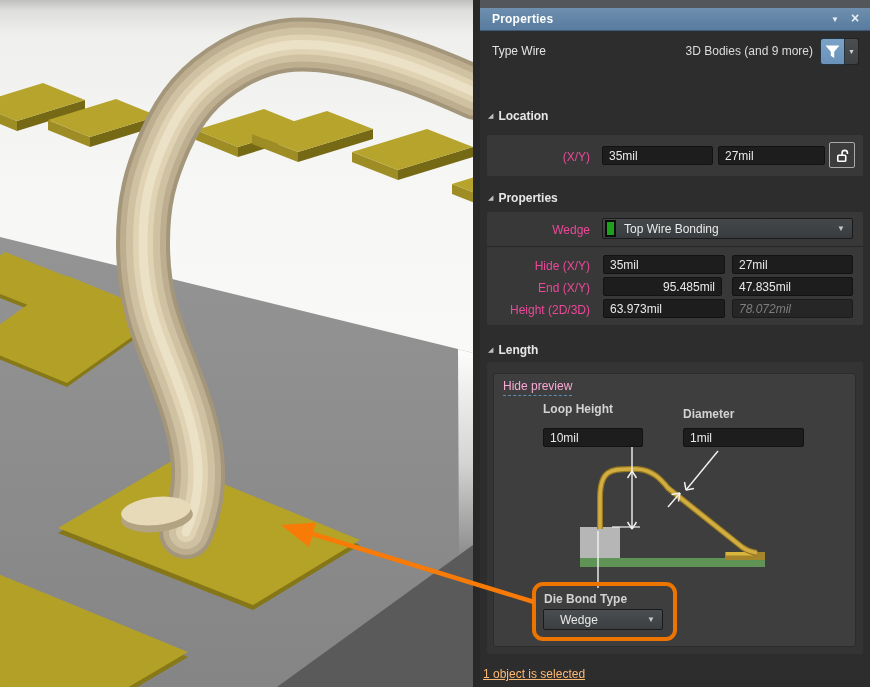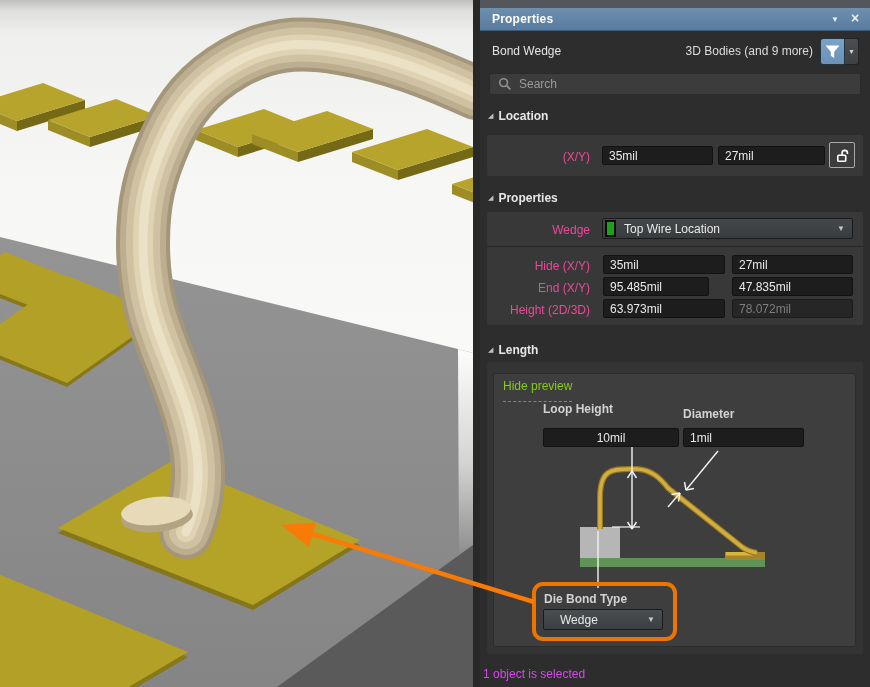--- a/index.html
+++ b/index.html
@@ -47,46 +47,46 @@
 
   .sec-header { left:8px; height:15px; color:#e6e6e6; font-weight:bold; font-size:12px; }
   .sec-marker { display:inline-block; font-size:7px; color:#c0c0c0; margin-right:5px;
                 vertical-align:2px; font-weight:normal; }
   .box { left:7px; width:376px; background:#383838; border-radius:2px; }
 
   .lbl { color:#ec4899; text-align:right; left:0; width:110px; }
   .inp { position:absolute; height:19px; background:#1d1d1d; border:1px solid #121212;
          border-radius:2px; color:#e9e9e9; font-size:12px; font-family:inherit;
          padding:8px 6px; outline:none; }
-  .inp.dis { background:#262626; color:#7e7e7e; border-color:#1b1b1b; }
+  .inp.dis { background:#262626; color:#7e7e7e; border-color:#1b1b1b;font-style:italic; }
 
   .sel { position:absolute; background:linear-gradient(#45484a,#393c3e);
          border:1px solid #1a1a1a; border-radius:2px; display:flex; align-items:center;
          color:#e9e9e9; cursor:default; }
   .sel .sel-caret { position:absolute; right:7px; font-size:8px; color:#c6c6c6; }
   .chip-wrap { width:11px; height:17px; background:#0c0c0c; margin-left:2px;
                display:flex; align-items:center; justify-content:center; }
   .chip { width:7px; height:13px; }
 
   #lock-btn { left:349px; top:142px; width:26px; height:26px; background:#3c3c3c;
               border:1px solid #a9a9a9; border-radius:2px; display:flex;
               align-items:center; justify-content:center; }
 
   .divider { left:7px; width:376px; height:1px; background:#272727; }
 
   #profile-outer { top:362px; height:292px; background:#343434; }
   #profile-inner { left:13px; top:373px; width:363px; height:274px; background:#3e3e3e;
                    border:1px solid #2c2c2c; border-radius:3px; }
-  #hide-preview { left:23px; top:379px; color:#84cc16; border-bottom:1px dashed #5d8cb4;
-                  padding-bottom:8px; cursor:pointer; }
+  #hide-preview { left:23px; top:379px; color:#f9a8d4; border-bottom:1px dashed #5d8cb4;
+                  padding-bottom:2px; cursor:pointer; }
   .mini-lbl { color:#d2d2d2;font-weight:bold; }
 
   #orange-box { left:52px; top:582px; width:145px; height:59px; border:4px solid #ee7400;
                 border-radius:11px; background:transparent; }
-  #status-text { left:3px; top:667px; color:#d946ef; }
+  #status-text { left:3px; top:667px; color:#fdba74;text-decoration:underline; }
 
   #arrow-overlay { position:absolute; left:0; top:0; width:870px; height:687px;
                    pointer-events:none; z-index:40; }
   #diagram-svg { position:absolute; left:0; top:447px; pointer-events:none; }
 </style>
 </head>
 <body>
 
 <div id="stage">
 
@@ -202,39 +202,32 @@
 
   <div id="panel">
     <div id="panel-top-strip" class="abs"></div>
 
     <div id="titlebar" class="abs">
       <span class="title">Properties</span>
       <span id="tb-caret" class="tb-icon">▼</span>
       <span id="tb-close" class="tb-icon">×</span>
     </div>
 
-    <div id="obj-type" class="abs">Bond Wedge</div>
+    <div id="obj-type" class="abs">Type Wire</div>
     <div id="scope-text" class="abs">3D Bodies (and 9 more)</div>
 
     <div id="filter-btn" class="abs">
       <svg width="15" height="14" viewBox="0 0 14 13">
         <path d="M0.5,0.5 H13.5 L8.6,6.3 V12.2 L5.4,10 V6.3 Z" fill="#ffffff"></path>
       </svg>
     </div>
     <div id="filter-caret-btn" class="abs">
       <span>▼</span>
     </div>
 
-    <div id="search-box" class="abs">
-      <svg width="14" height="14" viewBox="0 0 14 14">
-        <circle cx="5.6" cy="5.6" r="3.9" fill="none" stroke="#909090" stroke-width="1.6"></circle>
-        <line x1="8.7" y1="8.7" x2="12.3" y2="12.3" stroke="#909090" stroke-width="1.8"></line>
-      </svg>
-      <input id="search-input" type="text" placeholder="Search" style="">
-    </div>
 
     <div class="abs sec-header" style="top:109px">
       <span class="sec-marker">◢</span><span>Location</span>
     </div>
     <div class="abs box" style="top:135px; height:41px"></div>
     <div class="abs lbl" style="top:150px">(X/Y)</div>
     <input class="inp abs" style="left: 122px; top: 146px; width: 111px;" readonly="" value="35mil">
     <input class="inp abs" style="left: 238px; top: 146px; width: 107px;" readonly="" value="27mil">
     <div id="lock-btn" class="abs">
       <svg width="15" height="15" viewBox="0 0 14 14">
@@ -245,46 +238,46 @@
 
     <div class="abs sec-header" style="top:191px">
       <span class="sec-marker">◢</span><span>Properties</span>
     </div>
     <div class="abs box" style="top:212px; height:113px"></div>
     <div class="abs lbl" style="top:223px">Wedge</div>
     <div class="sel" style="left:122px; top:218px; width:251px; height:21px">
       <span class="chip-wrap">
           <span class="chip" style="background:#1da11d"></span>
         </span>
-      <span style="margin-left:8px">Top Wire Location</span>
+      <span style="margin-left:8px">Top Wire Bonding</span>
       <span class="sel-caret">▼</span>
     </div>
     <div class="abs divider" style="top:246px"></div>
 
     <div class="abs lbl" style="top:259px">Hide (X/Y)</div>
     <input class="inp abs" style="left: 123px; top: 255px; width: 122px;" readonly="" value="35mil">
     <input class="inp abs" style="left: 252px; top: 255px; width: 121px;" readonly="" value="27mil">
 
     <div class="abs lbl" style="top:281px">End (X/Y)</div>
-    <input class="inp abs" style="left: 123px; top: 277px; width: 106px;" readonly="" value="95.485mil">
+    <input class="inp abs" style="left: 123px; top: 277px; width: 119px; text-align: right;" readonly="" value="95.485mil">
     <input class="inp abs" style="left: 252px; top: 277px; width: 121px;" readonly="" value="47.835mil">
 
     <div class="abs lbl" style="top:303px">Height (2D/3D)</div>
     <input class="inp abs" style="left: 123px; top: 299px; width: 122px;" readonly="" value="63.973mil">
     <input class="inp dis abs" style="left: 252px; top: 299px; width: 121px;" readonly="" value="78.072mil">
 
     <div class="abs sec-header" style="top:343px">
       <span class="sec-marker">◢</span><span>Length</span>
     </div>
     <div id="profile-outer" class="abs box"></div>
     <div id="profile-inner" class="abs"></div>
     <div id="hide-preview" class="abs">Hide preview</div>
 
     <div class="abs mini-lbl" style="left:63px; top:402px">Loop Height</div>
-    <input class="inp abs" style="left: 63px; top: 428px; width: 136px; text-align: center;" readonly="" value="10mil">
+    <input class="inp abs" style="left: 63px; top: 428px; width: 100px;" readonly="" value="10mil">
     <div class="abs mini-lbl" style="left:203px; top:407px">Diameter</div>
     <input class="inp abs" style="left: 203px; top: 428px; width: 121px;" readonly="" value="1mil">
 
     <svg id="diagram-svg" width="390" height="145" viewBox="0 0 390 145">
 
       <rect x="100" y="80" width="40" height="33" fill="#b6b6b6"></rect>
       <rect x="100" y="111" width="185" height="9" fill="#5f9456"></rect>
       <rect x="245" y="105" width="40" height="8" fill="#a5852c"></rect>
       <rect x="246" y="105" width="27" height="3.5" fill="#d9b53e"></rect>
 

